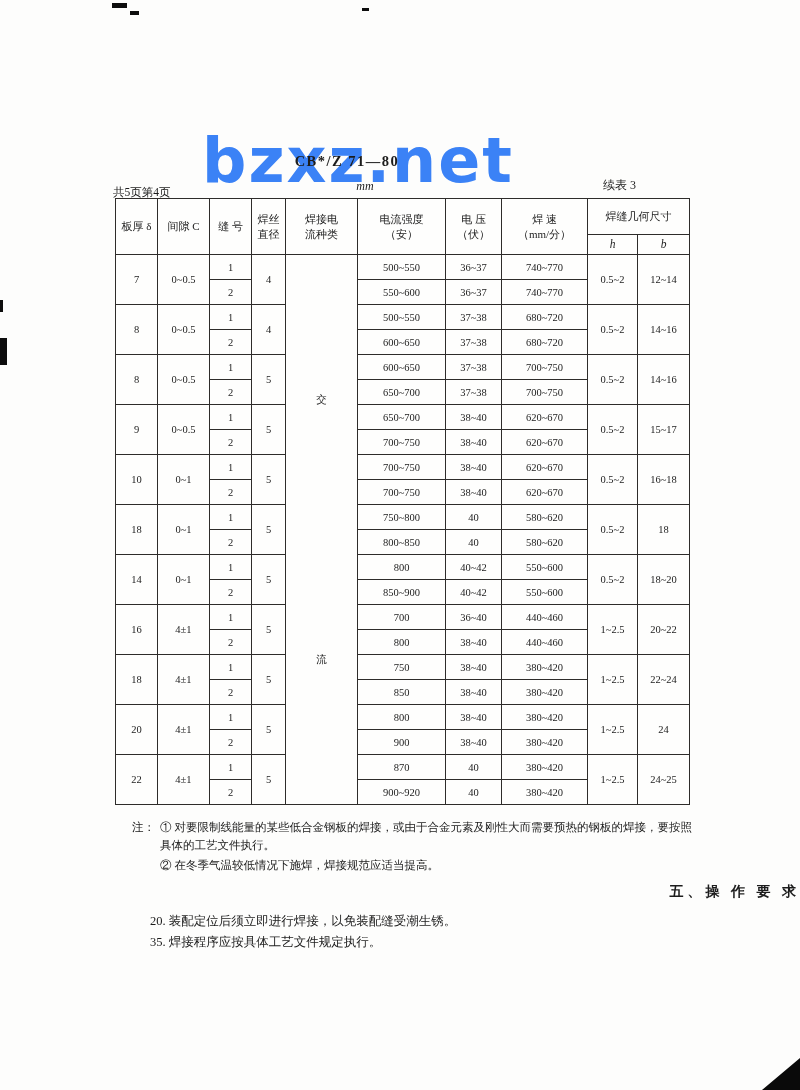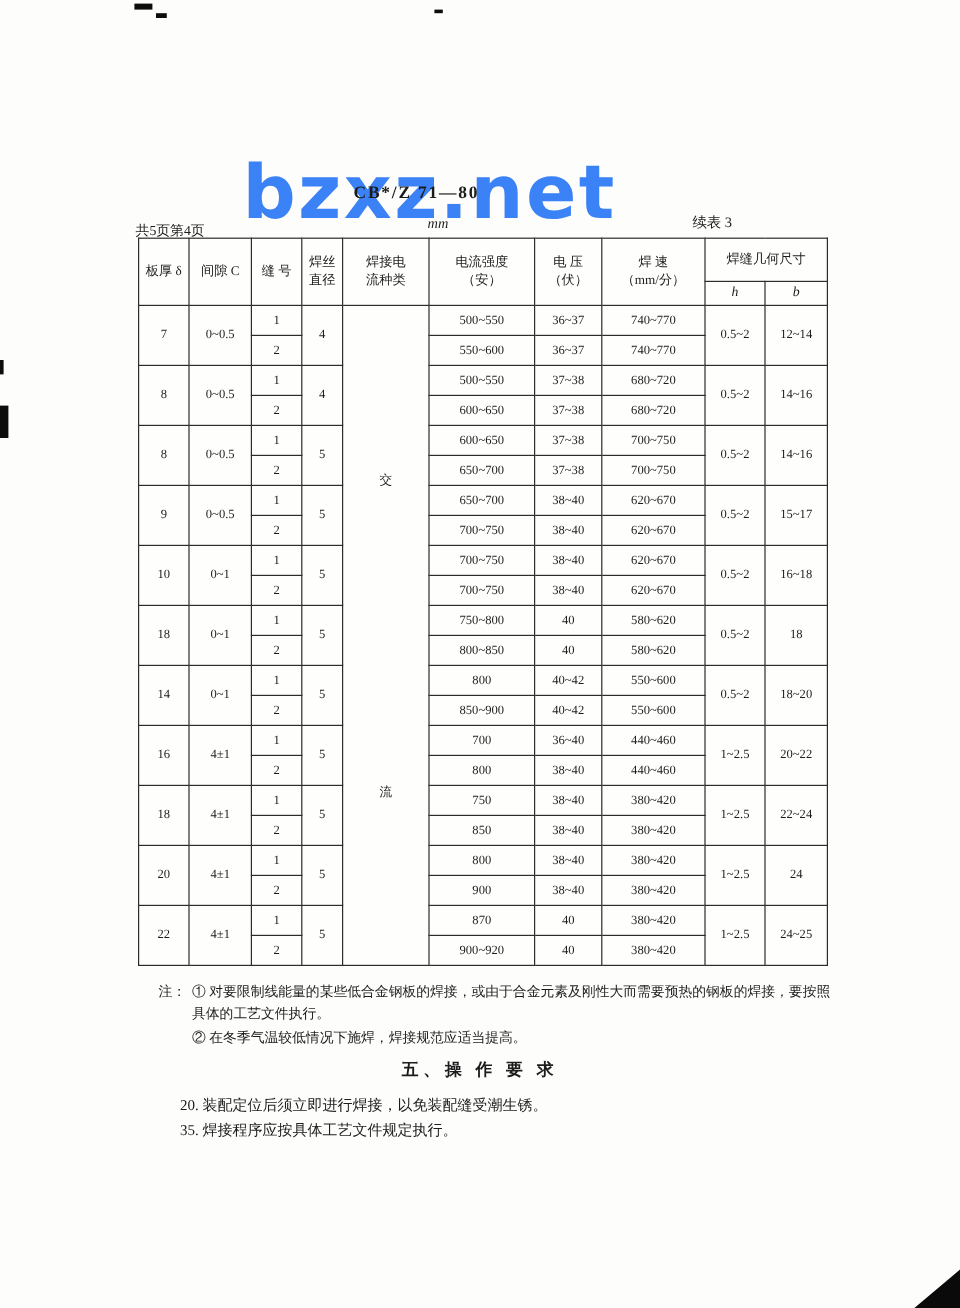--- a/index.html
+++ b/index.html
@@ -17,41 +17,41 @@
   .watermark {
     position:absolute; left:202px; top:124px; z-index:0;
     font-family:"DejaVu Sans",sans-serif; font-size:62px; font-weight:bold;
     color:#3b82f6; letter-spacing:2px; user-select:none;
   }
   .content { position:relative; z-index:1; }
   .page-info { position:absolute; left:113px; top:142px; font-size:11.5px;margin-top:43px; }
   .doc-number { position:absolute; left:0; top:153px; width:694px; text-align:center;
     font-size:14.5px; font-weight:bold; letter-spacing:1.5px; }
   .unit-label { position:absolute; left:115px; top:179px; width:500px; text-align:center; font-size:12px;font-style:italic; }
-  .table-caption { position:absolute; left:577px; top:177px; font-size:12px; }
+  .table-caption { position:absolute; left:603px; top:177px; font-size:12px; }
   table.main {
     position:absolute; left:115px; top:198px; width:574px;
     border-collapse:collapse; table-layout:fixed; background:rgba(255,255,255,0.35);
   }
   table.main th, table.main td {
     border:1px solid #2e2c2a; text-align:center; vertical-align:middle;
     font-weight:normal; padding:0 1px; overflow:hidden;
   }
   table.main thead th { font-size:11px; line-height:1.3; white-space:pre-line; }
   table.main thead tr.h1 th { height:36px; }
   table.main thead tr.h2 th { height:20px; font-style:italic; font-size:11.5px; }
   table.main tbody td { font-size:10.5px; height:25px; }
   td.current-type-cell { font-size:13px; }
   .ct-stack { display:flex; flex-direction:column; justify-content:space-around;
     align-items:center; height:520px; }
   .notes { position:absolute; left:132px; top:818px; width:560px;
     font-size:11.5px; line-height:1.6; display:flex; }
   .note-label { width:28px; flex:none; }
   .note-item { margin-bottom:1px; }
-  .section-heading { position:absolute; left:0; top:883px; width:800px; text-align:center;
+  .section-heading { position:absolute; left:0; top:883px; width:800px; text-align:right;
     font-size:14px; font-weight:bold; letter-spacing:4px; }
   .section-items { position:absolute; left:150px; top:911px; width:560px;
     font-size:12.5px; line-height:1.7; }
 </style>
 </head>
 <body>
 
 <div class="page">
 
   <div class="artifact" style="left:112px; top:3px; width:15px; height:5px;"></div>

